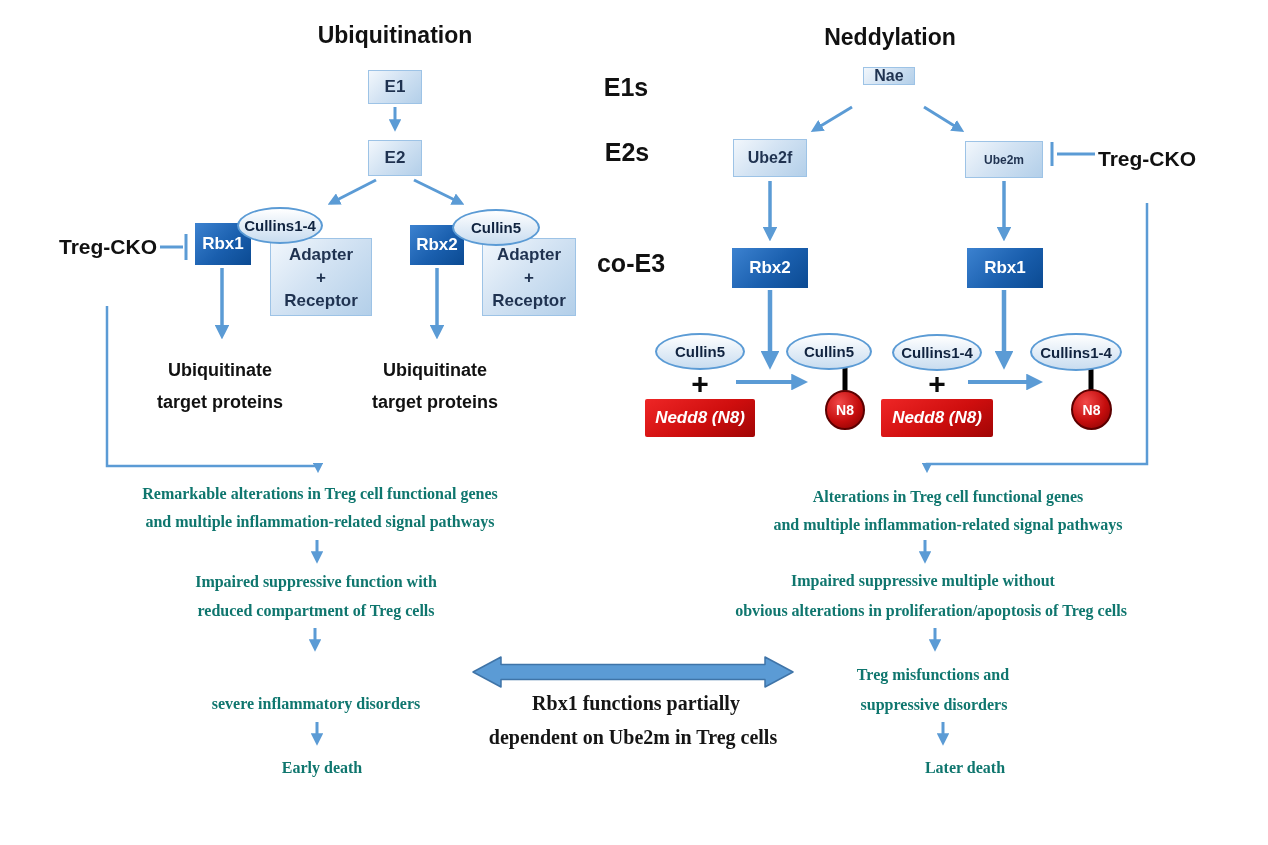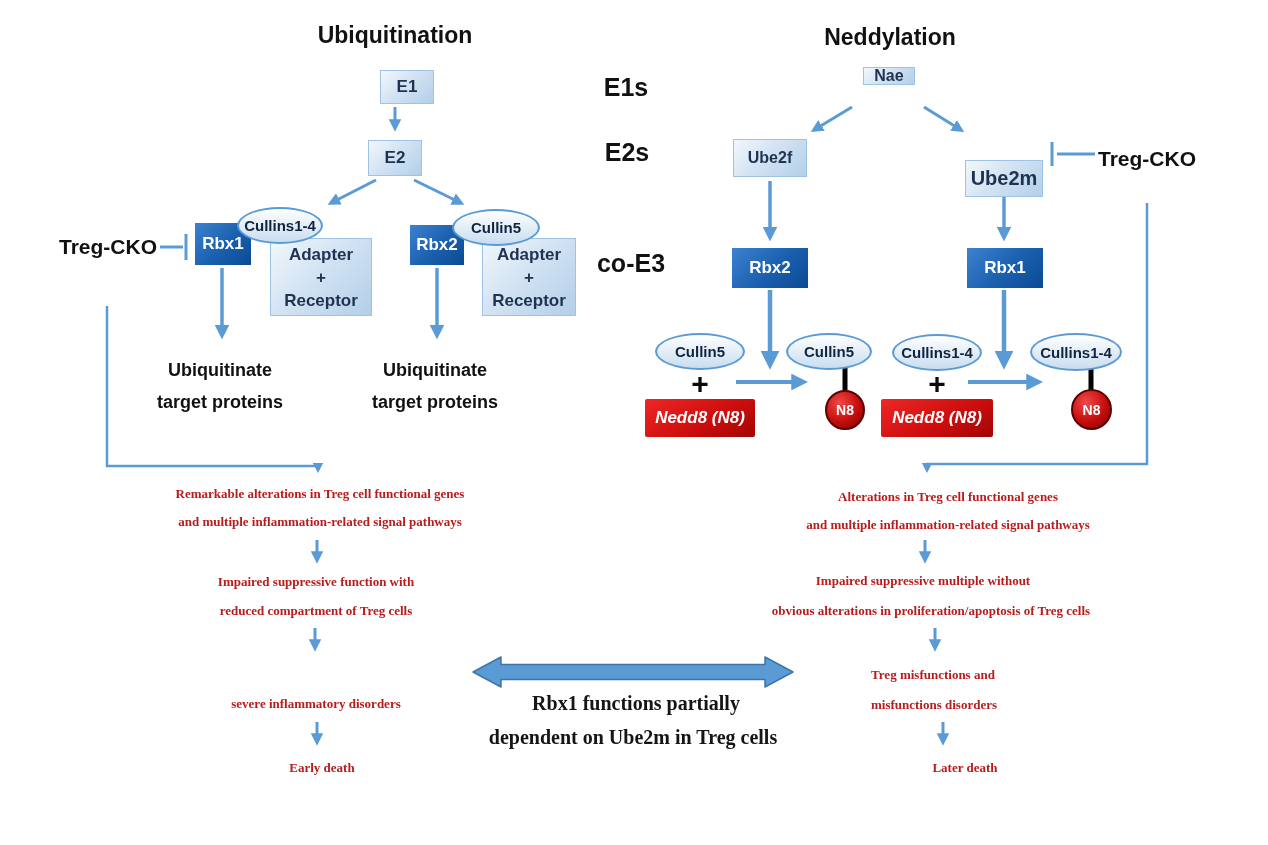--- a/index.html
+++ b/index.html
@@ -4,21 +4,21 @@
 <style>
   html,body{margin:0;padding:0;background:#ffffff;}
   #stage{position:relative;width:1268px;height:845px;background:#ffffff;overflow:hidden;
          font-family:"Liberation Sans",sans-serif;}
   svg.overlay{position:absolute;left:0;top:0;width:1268px;height:845px;z-index:1;pointer-events:none;}
   .lbl{position:absolute;transform:translate(-50%,-50%);white-space:nowrap;font-weight:bold;z-index:2;color:#111111;}
   .title{font-size:23px;text-align:right;}
   .rowlbl{font-size:25px;}
   .cko{font-size:21px;}
   .outcome{font-size:18px;}
-  .serif{font-family:"Liberation Serif",serif;font-size:13px;color:#b91c1c;}
+  .serif{font-family:"Liberation Serif",serif;font-size:16px;color:#0f766e;}
   .cmp{font-family:"Liberation Serif",serif;font-size:20px;color:#151515;}
   .box{position:absolute;display:flex;align-items:center;justify-content:center;
        font-weight:bold;z-index:2;box-sizing:border-box;}
   .light{background:linear-gradient(135deg,#f2f7fc 0%,#d3e3f3 45%,#b3cfe9 100%);
          border:1px solid #9dc3e6;color:#1f3250;}
   .dark{background:linear-gradient(135deg,#3c82d0 0%,#1a5fae 55%,#0b4a92 100%);color:#ffffff;}
   .red{background:linear-gradient(150deg,#ee2626 0%,#cf0e0e 55%,#a10505 100%);color:#ffffff;border-radius:2px;font-style:italic;}
   .oval{position:absolute;border-radius:50%;display:flex;align-items:center;justify-content:center;
         background:linear-gradient(180deg,#ffffff 0%,#e6eff8 45%,#c9ddf0 100%);
         border:2px solid #5b9bd5;font-weight:bold;color:#10233f;z-index:3;box-sizing:border-box;font-size:15px;}
@@ -76,21 +76,21 @@
   </svg>
 
   <div class="lbl title" style="left:395px;top:35px;">Ubiquitination</div>
   <div class="lbl title" style="left:890px;top:37px;">Neddylation</div>
   <div class="lbl rowlbl" style="left:626px;top:87px;">E1s</div>
   <div class="lbl rowlbl" style="left:627px;top:152px;">E2s</div>
   <div class="lbl rowlbl" style="left:631px;top:263px;">co-E3</div>
   <div class="lbl cko" style="left:108px;top:247px;">Treg-CKO</div>
   <div class="lbl cko" style="left:1147px;top:159px;">Treg-CKO</div>
 
-  <div class="box light" style="left:368px;top:70px;width:54px;height:34px;font-size:17px;margin-left:12px;">
+  <div class="box light" style="left:368px;top:70px;width:54px;height:34px;font-size:17px;">
       <span>E1</span>
     </div>
   <div class="box light" style="left:368px;top:140px;width:54px;height:36px;font-size:17px;">
       <span>E2</span>
     </div>
 
   <div class="box dark" style="left:195px;top:223px;width:56px;height:42px;font-size:17px;">
       <span>Rbx1</span>
     </div>
   <div class="box light adp" style="left:270px;top:238px;width:102px;height:78px;flex-direction:column;">
@@ -118,21 +118,21 @@
   <div class="lbl outcome" style="left:220px;top:402px;">target proteins</div>
   <div class="lbl outcome" style="left:435px;top:370px;">Ubiquitinate</div>
   <div class="lbl outcome" style="left:435px;top:402px;">target proteins</div>
 
   <div class="box light" style="left:863px;top:67px;width:52px;height:18px;font-size:16px;">
       <span>Nae</span>
     </div>
   <div class="box light" style="left:733px;top:139px;width:74px;height:38px;font-size:16px;">
       <span>Ube2f</span>
     </div>
-  <div class="box light" style="left:965px;top:141px;width:78px;height:37px;font-size:20px;margin-top:19px;">
+  <div class="box light" style="left:965px;top:141px;width:78px;height:37px;font-size:12px;">
       <span>Ube2m</span>
     </div>
   <div class="box dark" style="left:732px;top:248px;width:76px;height:40px;font-size:17px;">
       <span>Rbx2</span>
     </div>
   <div class="box dark" style="left:967px;top:248px;width:76px;height:40px;font-size:17px;">
       <span>Rbx1</span>
     </div>
 
   <div class="oval" style="left:655px;top:333px;width:90px;height:37px;">
@@ -168,19 +168,19 @@
   <div class="lbl serif" style="left:316px;top:611px;">reduced compartment of Treg cells</div>
   <div class="lbl serif" style="left:316px;top:582px;">Impaired suppressive function with</div>
   <div class="lbl serif" style="left:316px;top:704px;">severe inflammatory disorders</div>
   <div class="lbl serif" style="left:322px;top:768px;">Early death</div>
 
   <div class="lbl serif" style="left:948px;top:497px;">Alterations in Treg cell functional genes</div>
   <div class="lbl serif" style="left:948px;top:525px;">and multiple inflammation-related signal pathways</div>
   <div class="lbl serif" style="left:923px;top:581px;">Impaired suppressive multiple without</div>
   <div class="lbl serif" style="left:931px;top:611px;">obvious alterations in proliferation/apoptosis of Treg cells</div>
   <div class="lbl serif" style="left:933px;top:675px;">Treg misfunctions and</div>
-  <div class="lbl serif" style="left:934px;top:705px;">misfunctions disorders</div>
+  <div class="lbl serif" style="left:934px;top:705px;">suppressive disorders</div>
   <div class="lbl serif" style="left:938px;top:768px;margin-left:27px;">Later death</div>
 
   <div class="lbl cmp" style="left:636px;top:703px;">Rbx1 functions partially</div>
   <div class="lbl cmp" style="left:633px;top:737px;">dependent on Ube2m in Treg cells</div>
 
 </div>
 
 </body></html>

